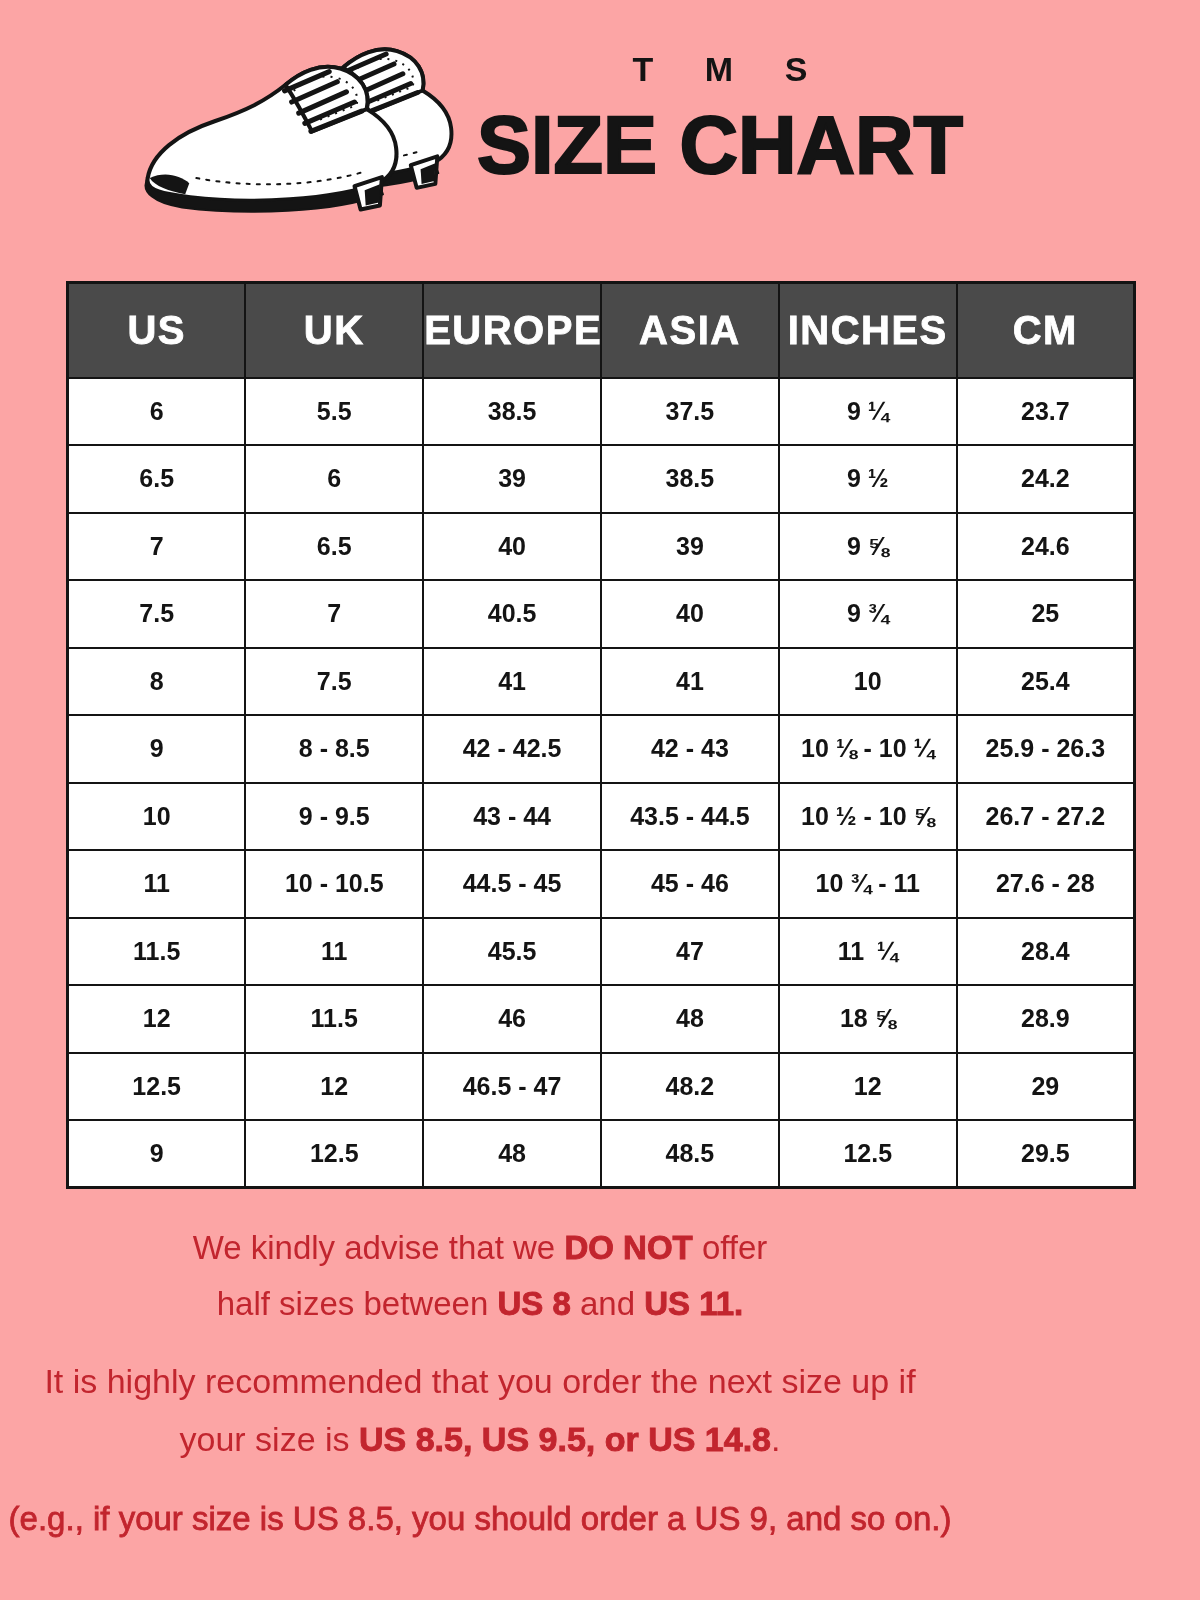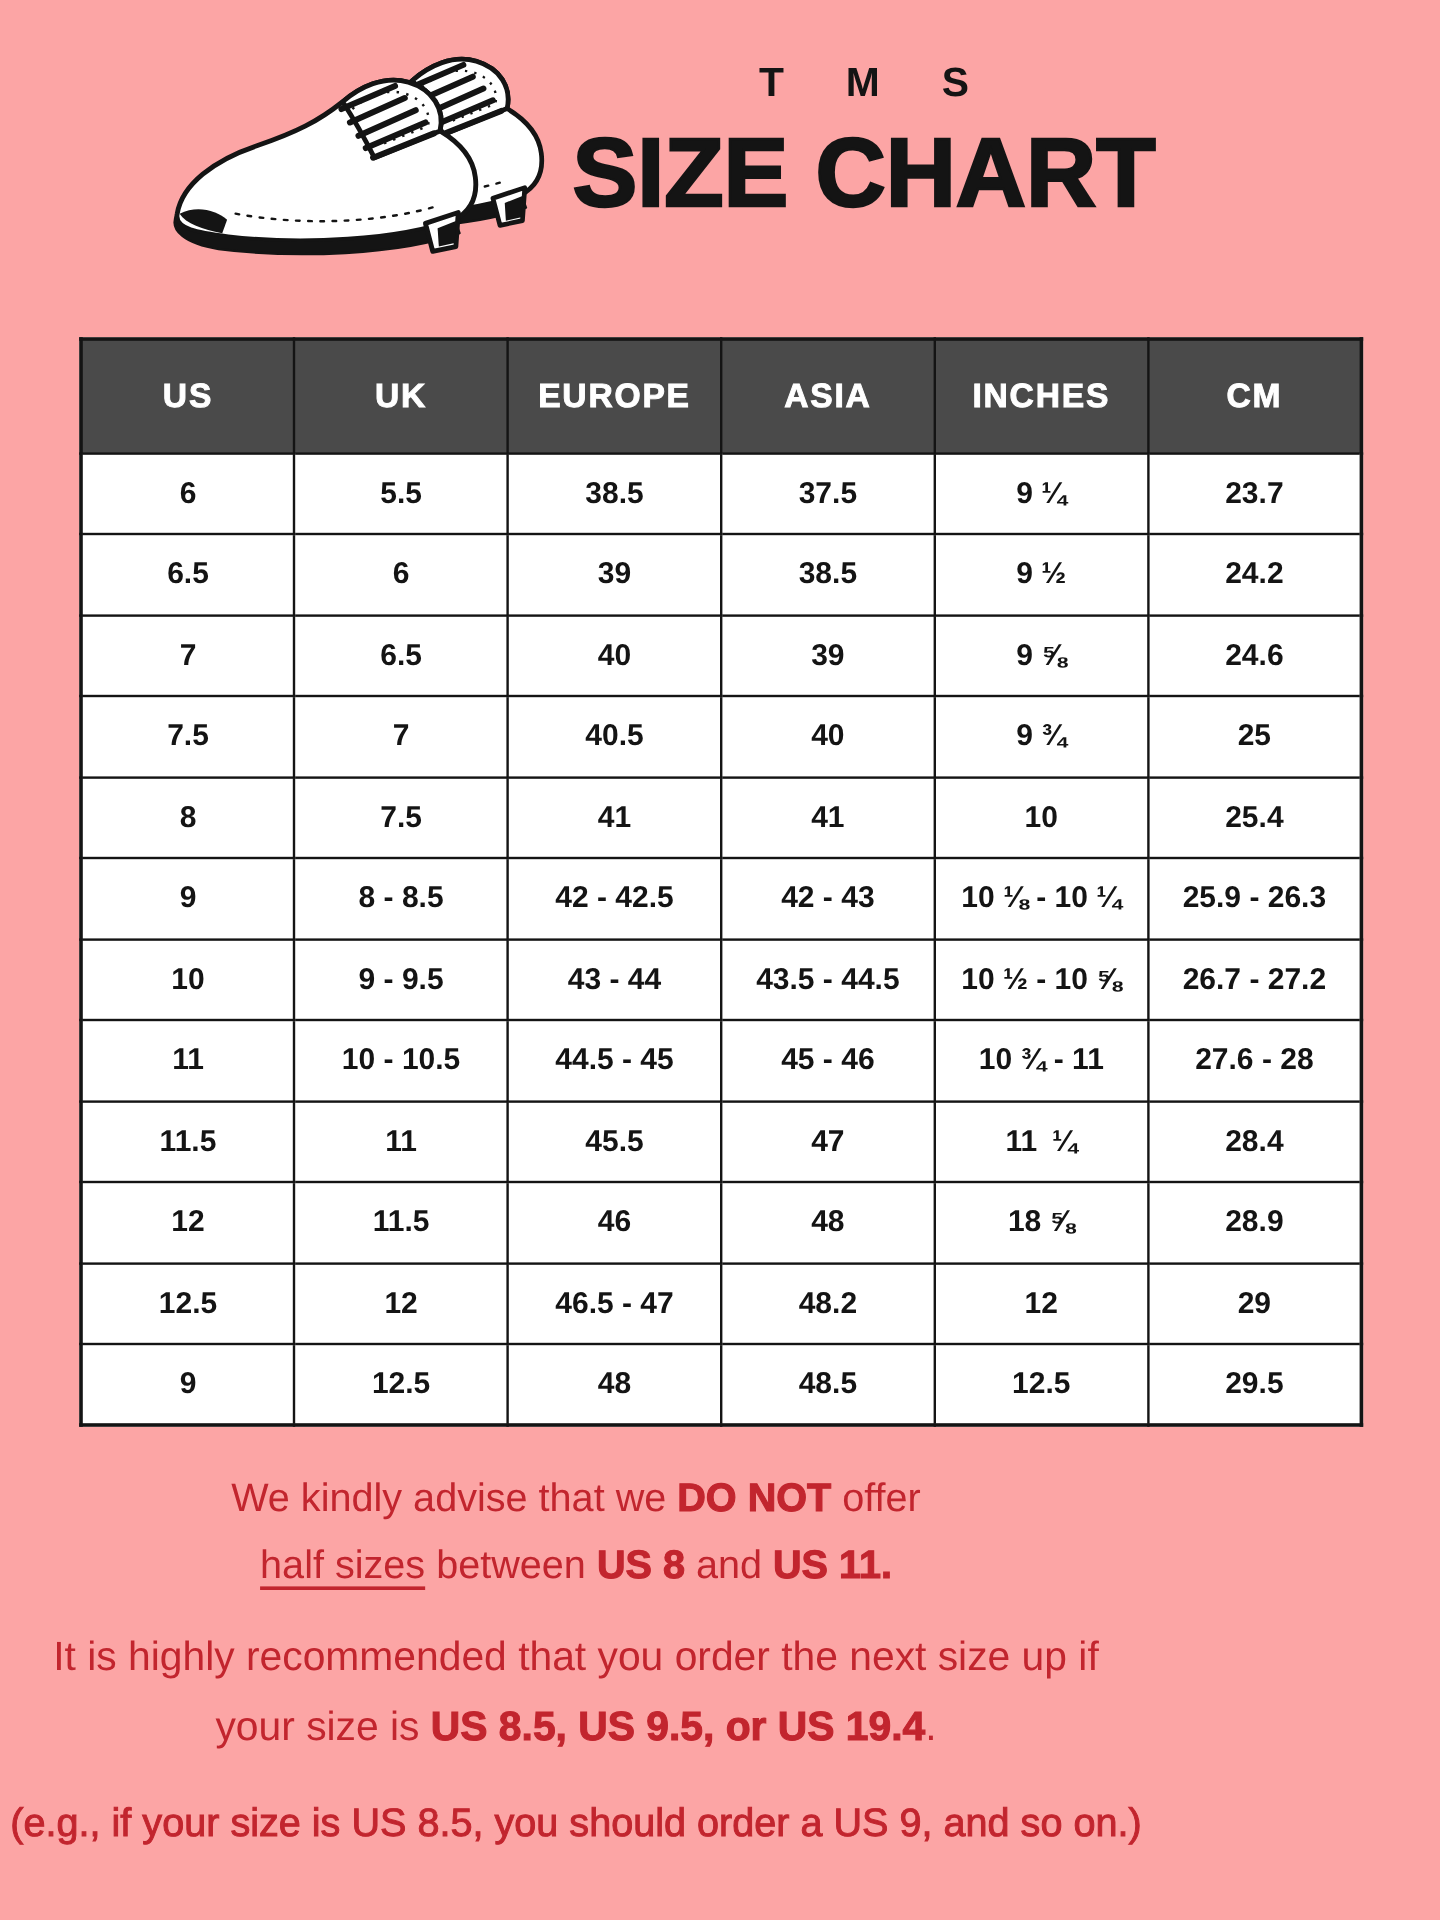--- a/index.html
+++ b/index.html
@@ -39,21 +39,21 @@
   .size-table {
     position:absolute; left:66px; top:281px; width:1070px;
     border-collapse:collapse; table-layout:fixed;
     text-align:center;
     border:3px solid var(--ink,#141414);
     background:#ffffff;
   }
   .size-table th {
     background:var(--header-bg,#4a4a4a);
     color:#ffffff;
-    font-size:28px; font-weight:800; letter-spacing:1.5px;
+    font-size:40px; font-weight:800; letter-spacing:1.5px;
     height:95px;
     border:2.5px solid var(--ink,#141414);
     -webkit-text-stroke:0.8px #ffffff;
   }
   .size-table td {
     font-size:25px; font-weight:700;
     height:67.5px;
     border:2.5px solid var(--ink,#141414);
     white-space:nowrap;
     color:var(--ink,#141414);
@@ -64,21 +64,20 @@
     position:absolute; left:0; top:1220px; width:960px;
     text-align:center;
     color:var(--accent,#c2252e);
   }
   .note-1 { font-size:33px; line-height:56px; font-weight:400; }
   .note-2 { margin-top:20px; font-size:34px; line-height:58px; font-weight:400; }
   .note-3 { margin-top:26px; font-size:33px; line-height:50px; font-weight:400;
             -webkit-text-stroke:0.8px var(--accent,#c2252e); }
   .xb { font-weight:800; -webkit-text-stroke:0.9px var(--accent,#c2252e); }
   .underlined {
-    text-decoration:underline;
     text-decoration-thickness:3px;
     text-underline-offset:7px;
   }
 </style>
 </head>
 <body>
 
 <div class="page" style="--accent: #c2252e; --header-bg: #4a4a4a; --ink: #141414; background: #fca5a5;">
 
   <svg class="shoe-illustration" viewBox="0 0 360 215" xmlns="http://www.w3.org/2000/svg" aria-hidden="true">
@@ -229,18 +228,18 @@
           <td>48.5</td>
           <td>12.5</td>
           <td>29.5</td>
         </tr>
       </tbody>
   </table>
 
   <div class="notes">
     <p class="note-1"><span>We kindly advise that we </span><span class="xb">DO NOT</span><span> offer</span><br><span class="underlined">half sizes</span><span> between </span><span class="xb">US 8</span><span> and </span><span class="xb">US 11.</span></p>
 
-    <p class="note-2"><span>It is highly recommended that you order the next size up if</span><br><span>your size is </span><span class="xb">US 8.5, US 9.5, or US 19.4</span><span>.</span></p>
+    <p class="note-2"><span>It is highly recommended that you order the next size up if</span><br><span>your size is </span><span class="xb">US 8.5, US 9.5, or US 14.8</span><span>.</span></p>
 
     <p class="note-3">(e.g., if your size is US 8.5, you should order a US 9, and so on.)</p>
   </div>
 
 </div>
 
 </body></html>

